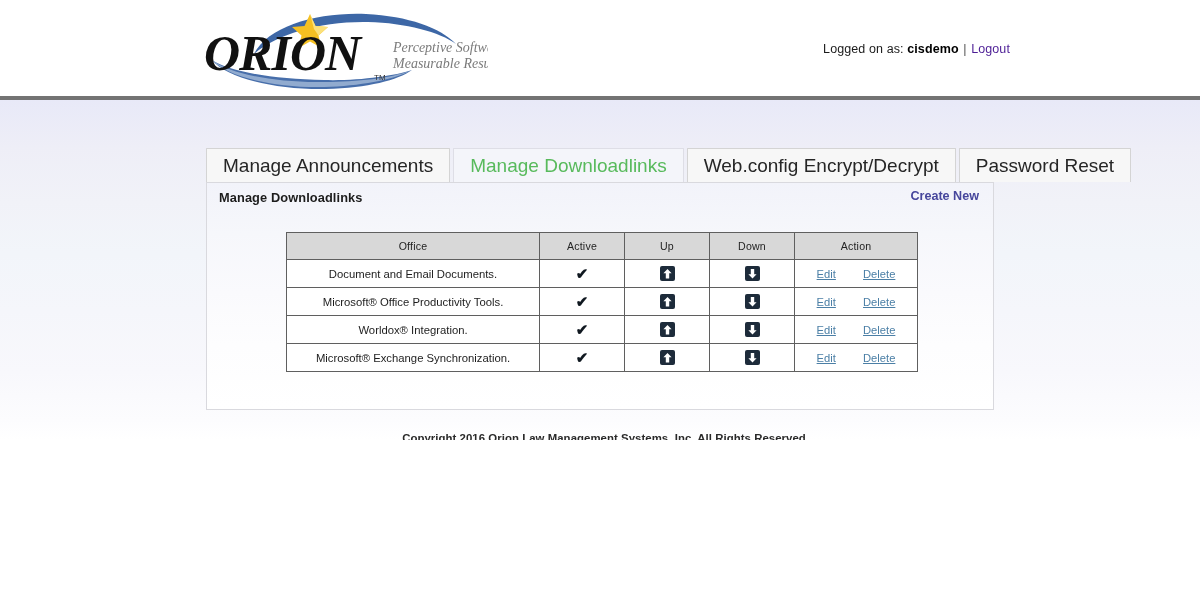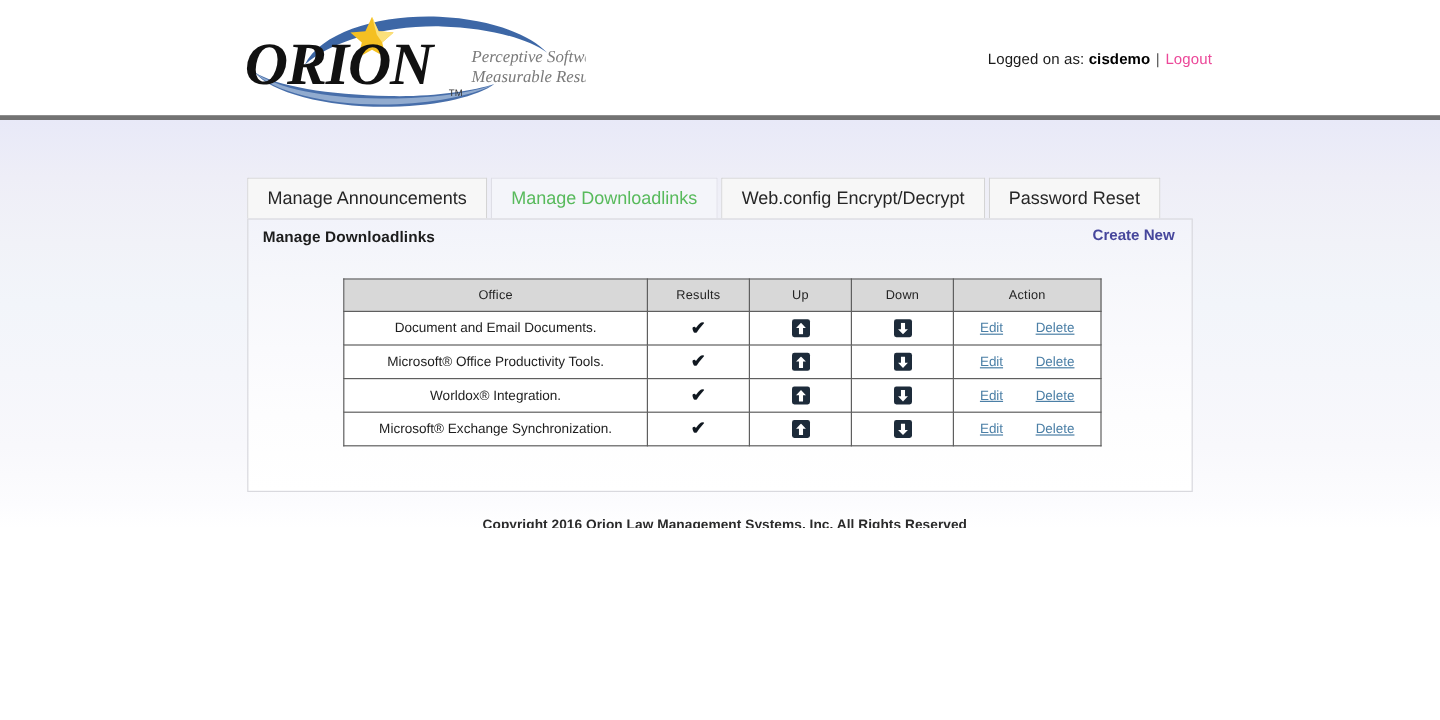--- a/index.html
+++ b/index.html
@@ -43,21 +43,21 @@
   }
   .login-info .user {
     font-weight: bold;
     color: #000;
   }
   .login-info .sep {
     color: #555;
     padding: 0 1px;
   }
   .login-info a {
-    color: #ec4899;
+    color: #4c1d95;
     text-decoration: none;
     text-align: center;
   }
 
   
   .body-area {
     position: relative;
     height: 340px;
     background: linear-gradient(to bottom,
         #e8e9f8 0%,
@@ -86,21 +86,21 @@
   }
   .tab {
     height: 34px;
     box-sizing: border-box;
     border: 1px solid #d4d4d4;
     border-bottom: none;
     background: #f7f7f7;
     display: flex;
     align-items: center;
     justify-content: center;
-    font-size: 15px;
+    font-size: 19px;
     color: #262626;
     padding: 0 16px;
     margin-right: 3px;
     white-space: nowrap;
     border-radius: 1px 1px 0 0;
   }
   .tab.active {
     background: #f4f5fa;
     color: #58ba5c;
     border-color: #dedee6;
@@ -286,21 +286,21 @@
       <colgroup>
         <col class="col-title">
           <col class="col-active">
           <col class="col-up">
           <col class="col-down">
           <col class="col-action">
       </colgroup>
       <thead>
         <tr>
           <th>Office</th>
-          <th>Results</th>
+          <th>Active</th>
           <th>Up</th>
           <th>Down</th>
           <th>Action</th>
         </tr>
       </thead>
       <tbody>
         <tr>
           <td class="cell-title">Document and Email Documents.</td>
           <td>
             <span class="check">✔</span>

